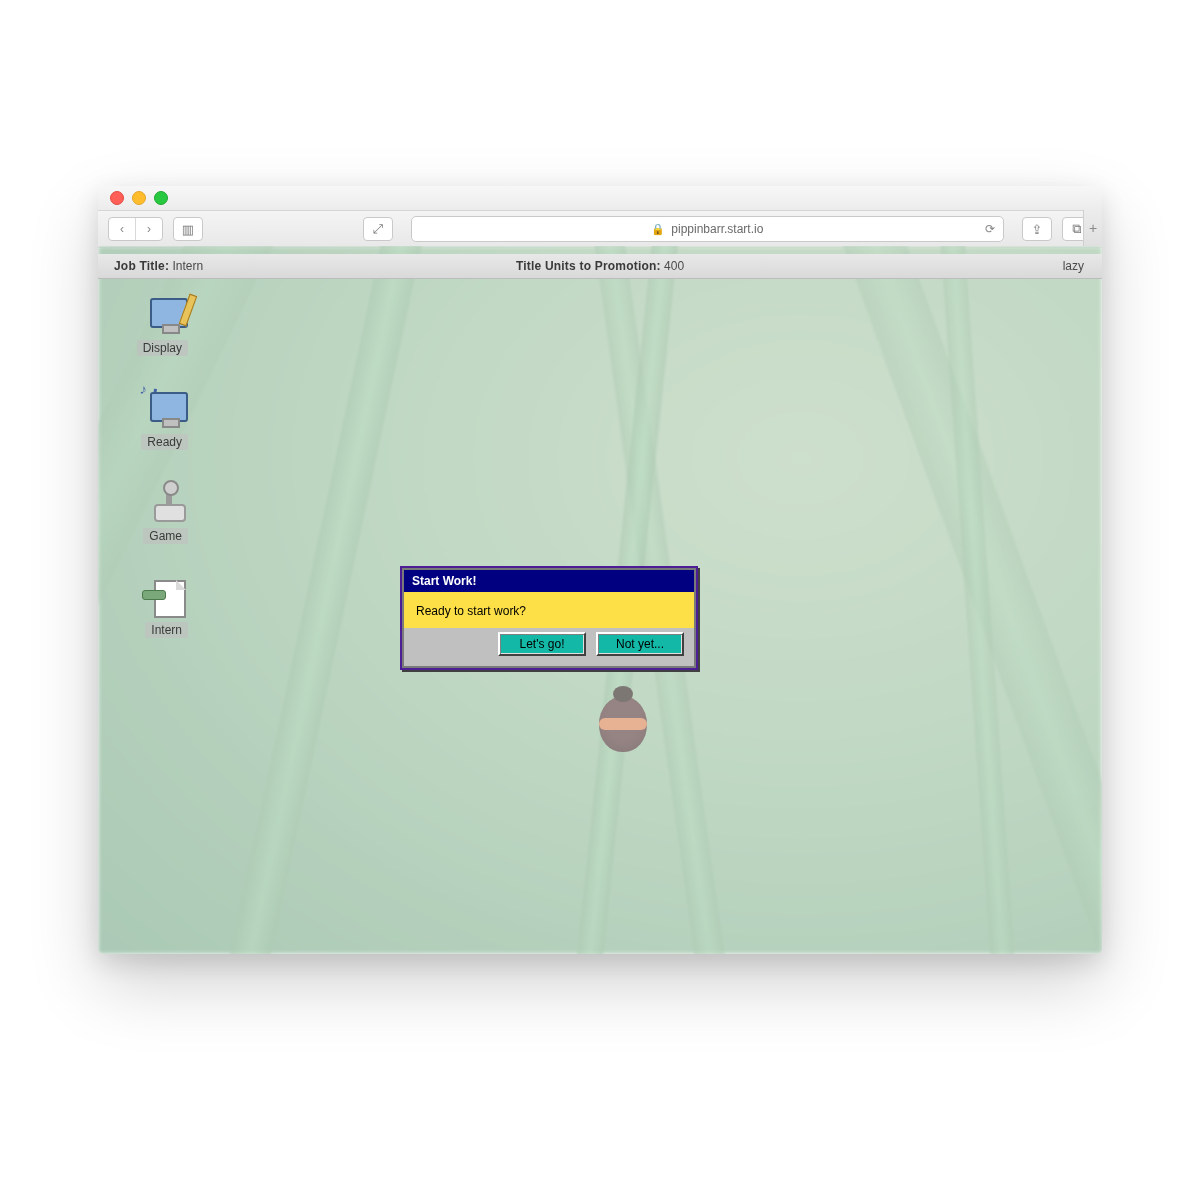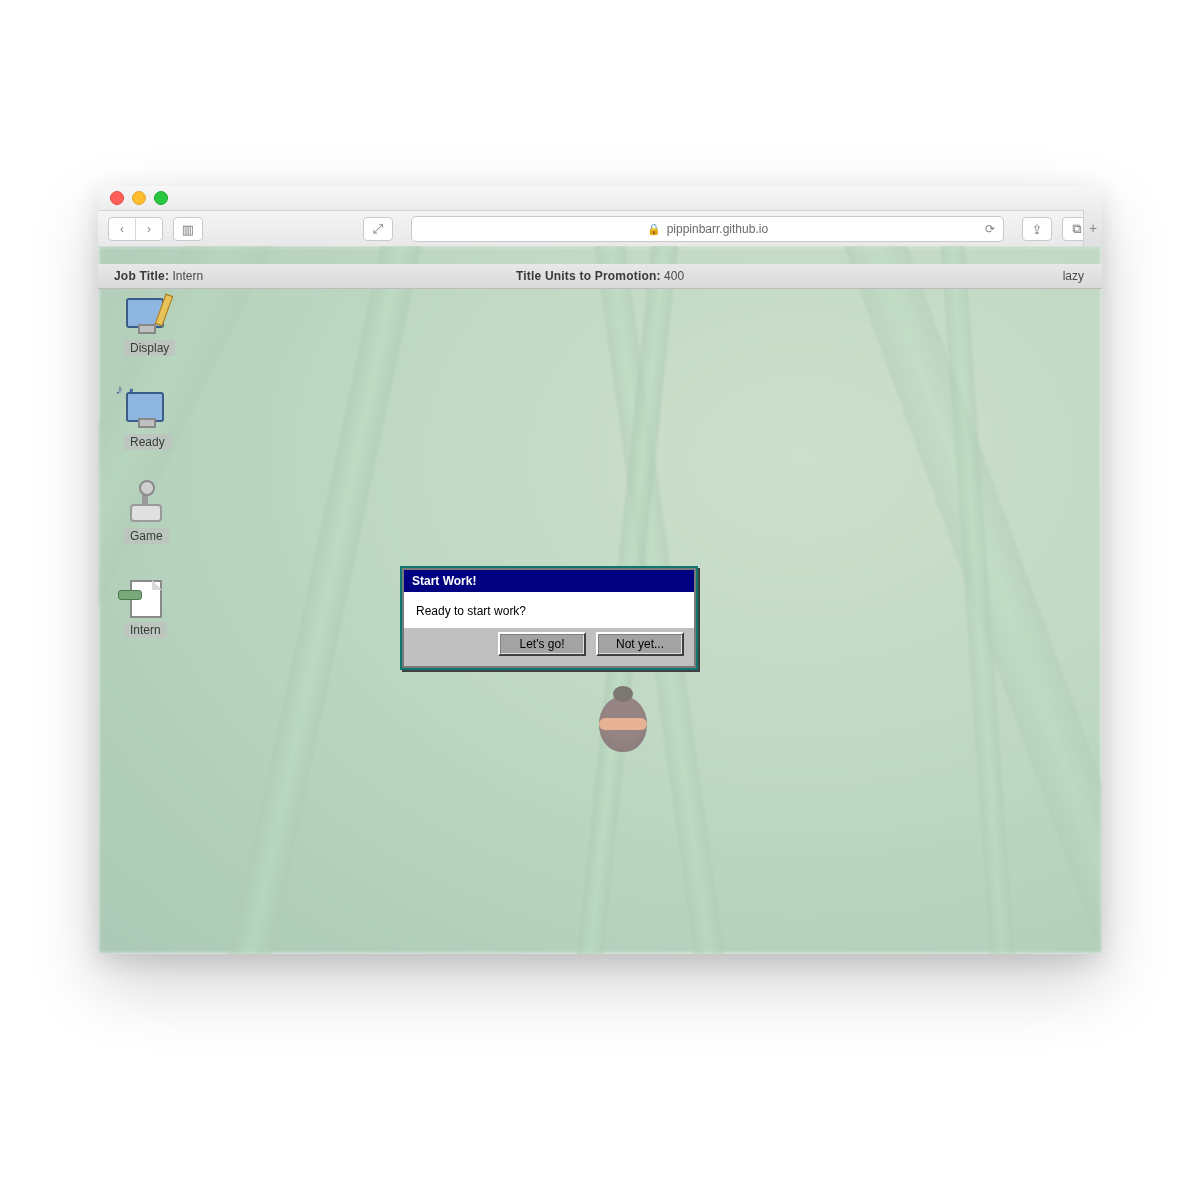--- a/index.html
+++ b/index.html
@@ -41,53 +41,53 @@
   .ladybug{position:absolute;left:495px;top:440px;width:60px;height:70px;}
   .ladybug .body{position:absolute;left:6px;top:10px;width:48px;height:56px;border-radius:50% 50% 48% 48%;
      background:#4a2a2a;box-shadow:inset 0 -6px 6px rgba(0,0,0,.2);}
   .ladybug .stripe{position:absolute;left:6px;top:32px;width:48px;height:12px;background:#d57a45;border-radius:8px;}
   .ladybug .head{position:absolute;left:20px;top:0;width:20px;height:16px;border-radius:50%;background:#20160f;}
 
   
   .dim{position:absolute;inset:0;background:rgba(255,255,255,.42);}
 
   
-  .statusbar{position:absolute;left:0;right:0;top:18px;height:24px;background:linear-gradient(#e8e8e8,#d9d9d9);
+  .statusbar{position:absolute;left:0;right:0;top:8px;height:24px;background:linear-gradient(#e8e8e8,#d9d9d9);
     border-bottom:1px solid #bcbcbc;color:#4a4a4a;font-size:12px;display:flex;align-items:center;padding:0;
     font-family:Tahoma,Arial,sans-serif;gap:7px;}
   .statusbar .left{padding-left:16px;}
   .statusbar .center{position:absolute;left:0;right:0;text-align:center;pointer-events:none;}
   .statusbar .right{margin-left:auto;padding-right:18px;padding-left:45px;}
   .statusbar b{font-weight:700;color:#3a3a3a;letter-spacing:.2px;}
 
   
   .desk{position:absolute;left:18px;top:50px;width:80px;display:flex;flex-direction:column;gap:34px;align-items:center;}
-  .desk .icon{width:64px;display:flex;flex-direction:column;align-items:flex-start;gap:4px;font-family:Tahoma,Arial,sans-serif;}
+  .desk .icon{width:64px;display:flex;flex-direction:column;align-items:flex-end;gap:4px;font-family:Tahoma,Arial,sans-serif;}
   .desk .icon .pic{width:40px;height:40px;position:relative;}
   .desk .icon .lbl{font-size:12px;color:#3a3a3a;padding:1px 6px;background:rgba(192,192,192,.65);border-radius:2px;}
   
   .crt{width:34px;height:26px;background:#8fb6e0;border:2px solid #3a5c86;border-radius:3px;position:absolute;left:2px;top:2px;}
   .crt::after{content:"";position:absolute;left:10px;bottom:-8px;width:14px;height:6px;background:#c0c0c0;border:2px solid #888;}
   .pencil{position:absolute;right:-4px;top:-2px;width:6px;height:30px;background:#e8c35a;transform:rotate(20deg);border:1px solid #a07a20;}
   .note{position:absolute;left:-6px;top:-2px;width:10px;height:30px;border-right:3px solid #4463a8;transform:rotate(8deg);}
   .note::before{content:"♪";position:absolute;left:-4px;top:-6px;color:#4463a8;font-size:14px;}
   .joy{width:28px;height:14px;background:#e0e0e0;border:2px solid #9a9a9a;border-radius:4px;position:absolute;left:6px;bottom:2px;}
   .joy::before{content:"";position:absolute;left:10px;top:-18px;width:6px;height:18px;background:#9a9a9a;}
   .joy::after{content:"";position:absolute;left:7px;top:-26px;width:12px;height:12px;border-radius:50%;background:#cfcfcf;border:2px solid #8a8a8a;}
   .doc{width:28px;height:34px;background:#fff;border:2px solid #8a8a8a;position:absolute;left:6px;top:2px;}
   .doc::before{content:"";position:absolute;right:-2px;top:-2px;width:0;height:0;border-left:10px solid #dadada;border-top:10px solid transparent;}
   .key{position:absolute;left:-6px;top:12px;width:22px;height:8px;background:#7aa87a;border-radius:3px;border:1px solid #4b7a4b;}
 
   
-  .dlg{position:absolute;left:302px;top:320px;width:290px;background:#c0c0c0;border:2px solid #0f766e;
+  .dlg{position:absolute;left:302px;top:320px;width:290px;background:#c0c0c0;border:2px solid #4c1d95;
        box-shadow:2px 2px 0 #404040, 0 0 0 2px #7a7a7a inset; padding:2px;font-family:Tahoma,Arial,sans-serif;}
   .dlg .dlg-title{background:#000080;color:#fff;font-weight:700;font-size:12px;padding:4px 8px;}
-  .dlg .dlg-body{background:#ffffff;padding:12px 12px 10px;color:#000;font-size:12px;}
+  .dlg .dlg-body{background:#fde047;padding:12px 12px 10px;color:#000;font-size:12px;}
   .dlg .dlg-buttons{display:flex;justify-content:flex-end;gap:10px;padding:4px 10px 10px;}
-  .w95btn{min-width:64px;padding:3px 10px;background:#a3a3a3;border:2px solid #fff;border-right-color:#404040;border-bottom-color:#404040;
+  .w95btn{min-width:64px;padding:3px 10px;background:#14b8a6;border:2px solid #fff;border-right-color:#404040;border-bottom-color:#404040;
           box-shadow:1px 1px 0 #808080 inset, -1px -1px 0 #dfdfdf inset;color:#000;font-family:Tahoma,Arial,sans-serif;font-size:12px;text-align:center;cursor:default;}
 </style>
 </head>
 <body>
 
 <div class="window">
 
   <div class="titlebar">
     <div class="tl-dot tl-red"></div>
     <div class="tl-dot tl-yellow"></div>
@@ -108,21 +108,21 @@
       </div>
 
     <div style="flex:0 0 140px"></div>
     <div class="sq-btn">
         <span>⤢</span>
       </div>
 
     <div class="addr">
       <div class="addr-field">
         <span class="lock">🔒</span>
-        <span>pippinbarr.github.io</span>
+        <span>pippinbarr.start.io</span>
         <span class="reload">⟳</span>
       </div>
     </div>
 
     <div class="right-buttons">
       <div class="sq-btn">
           <span>⇪</span>
         </div>
       <div class="sq-btn">
           <span>⧉</span>

